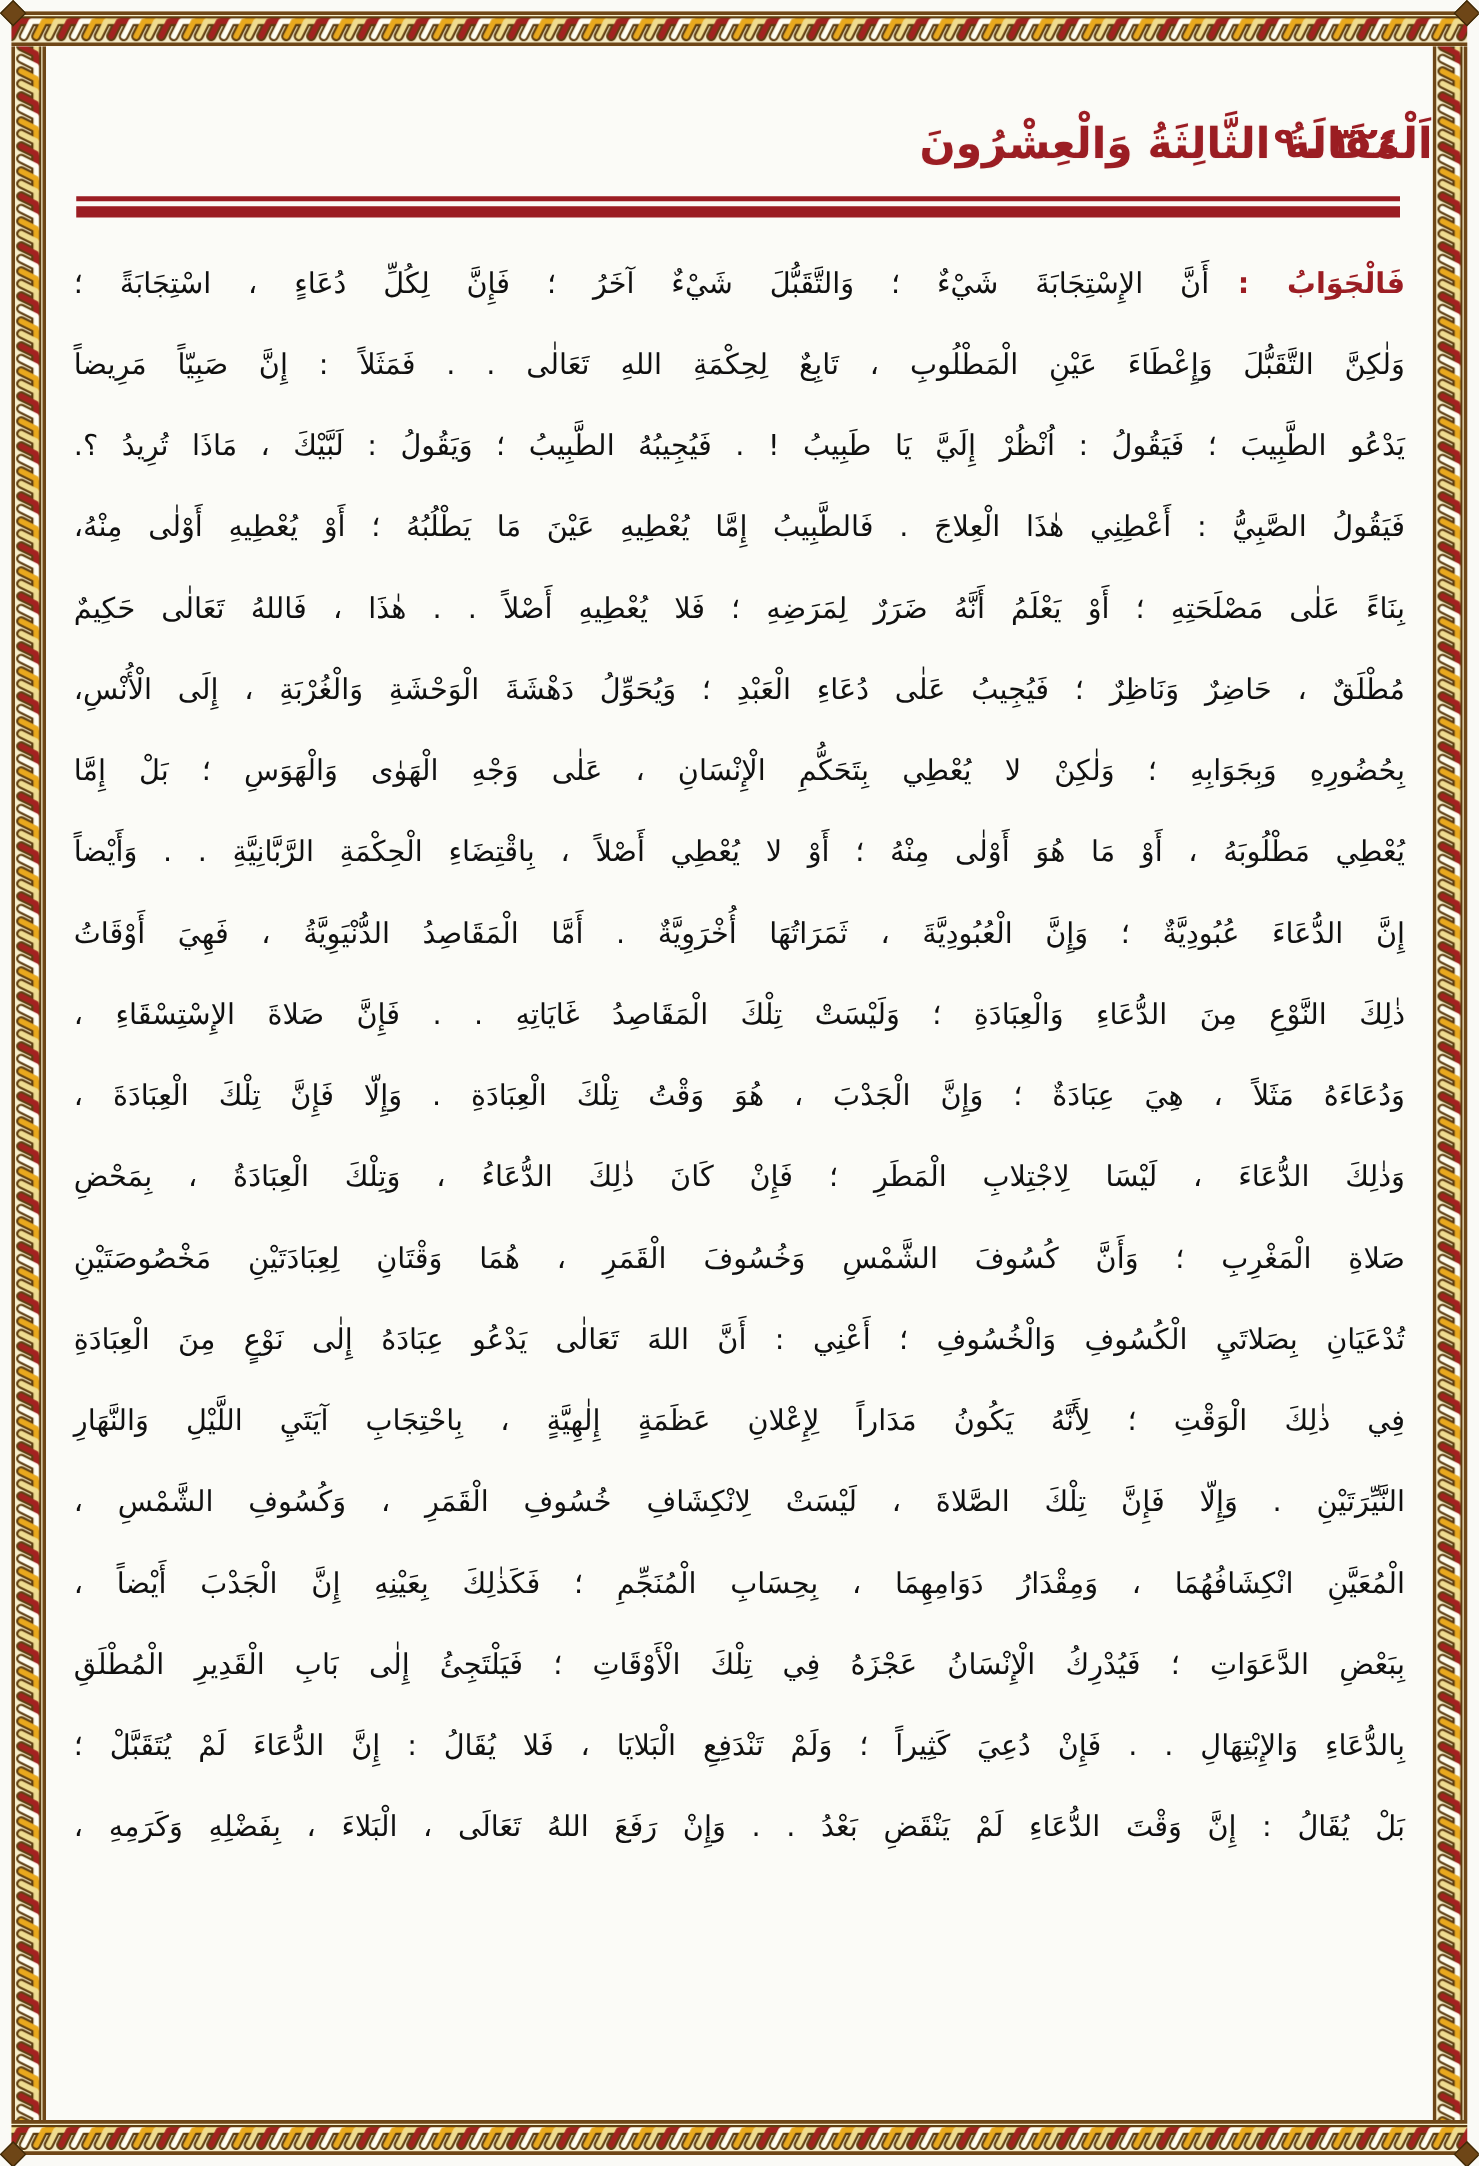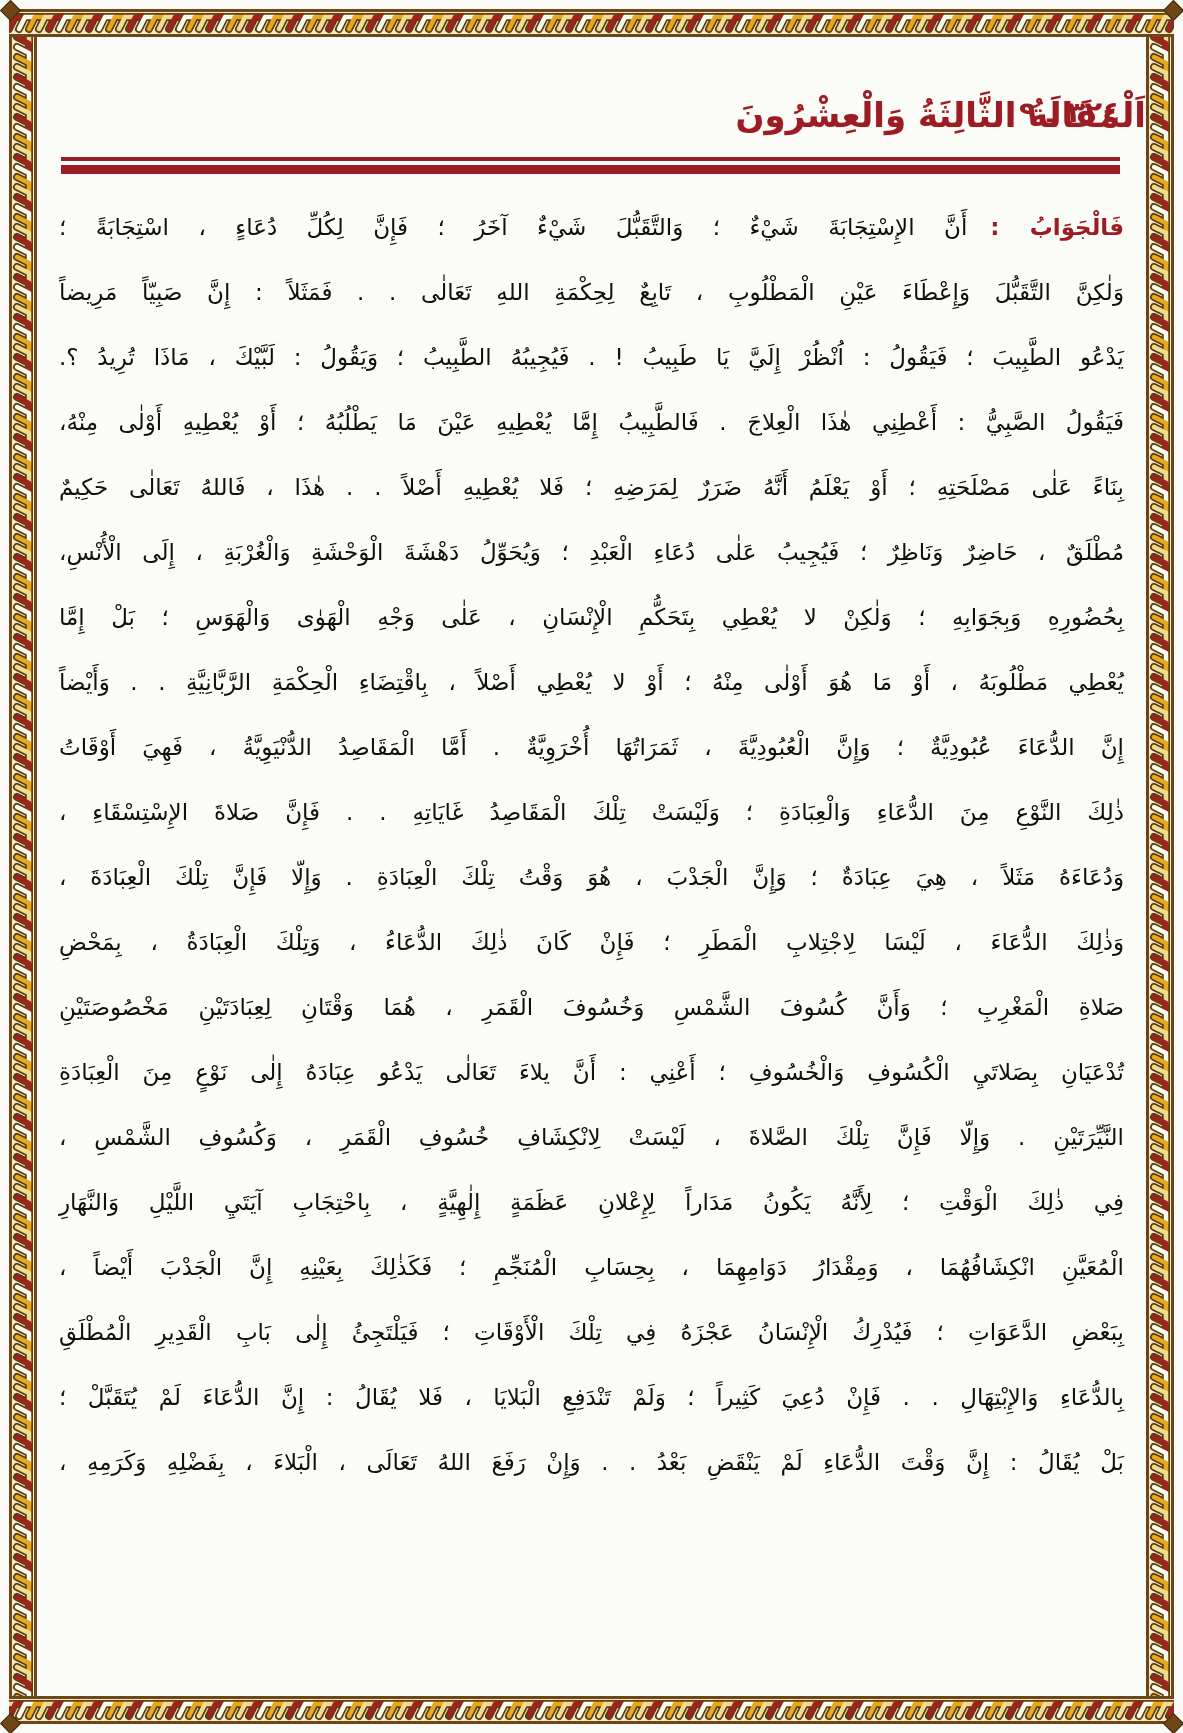--- a/index.html
+++ b/index.html
@@ -126,21 +126,21 @@
       <div class="line">فَيَقُولُ الصَّبِيُّ : أَعْطِنِي هٰذَا الْعِلاجَ . فَالطَّبِيبُ إِمَّا يُعْطِيهِ عَيْنَ مَا يَطْلُبُهُ ؛ أَوْ يُعْطِيهِ أَوْلٰى مِنْهُ،</div>
       <div class="line">بِنَاءً عَلٰى مَصْلَحَتِهِ ؛ أَوْ يَعْلَمُ أَنَّهُ ضَرَرٌ لِمَرَضِهِ ؛ فَلا يُعْطِيهِ أَصْلاً . . هٰذَا ، فَاللهُ تَعَالٰى حَكِيمٌ</div>
       <div class="line">مُطْلَقٌ ، حَاضِرٌ وَنَاظِرٌ ؛ فَيُجِيبُ عَلٰى دُعَاءِ الْعَبْدِ ؛ وَيُحَوِّلُ دَهْشَةَ الْوَحْشَةِ وَالْغُرْبَةِ ، إِلَى الْأُنْسِ،</div>
       <div class="line">بِحُضُورِهِ وَبِجَوَابِهِ ؛ وَلٰكِنْ لا يُعْطِي بِتَحَكُّمِ الْإِنْسَانِ ، عَلٰى وَجْهِ الْهَوٰى وَالْهَوَسِ ؛ بَلْ إِمَّا</div>
       <div class="line">يُعْطِي مَطْلُوبَهُ ، أَوْ مَا هُوَ أَوْلٰى مِنْهُ ؛ أَوْ لا يُعْطِي أَصْلاً ، بِاقْتِضَاءِ الْحِكْمَةِ الرَّبَّانِيَّةِ . . وَأَيْضاً</div>
       <div class="line">إِنَّ الدُّعَاءَ عُبُودِيَّةٌ ؛ وَإِنَّ الْعُبُودِيَّةَ ، ثَمَرَاتُهَا أُخْرَوِيَّةٌ . أَمَّا الْمَقَاصِدُ الدُّنْيَوِيَّةُ ، فَهِيَ أَوْقَاتُ</div>
       <div class="line">ذٰلِكَ النَّوْعِ مِنَ الدُّعَاءِ وَالْعِبَادَةِ ؛ وَلَيْسَتْ تِلْكَ الْمَقَاصِدُ غَايَاتِهِ . . فَإِنَّ صَلاةَ الإِسْتِسْقَاءِ ،</div>
       <div class="line">وَدُعَاءَهُ مَثَلاً ، هِيَ عِبَادَةٌ ؛ وَإِنَّ الْجَدْبَ ، هُوَ وَقْتُ تِلْكَ الْعِبَادَةِ . وَإِلّا فَإِنَّ تِلْكَ الْعِبَادَةَ ،</div>
       <div class="line">وَذٰلِكَ الدُّعَاءَ ، لَيْسَا لِاجْتِلابِ الْمَطَرِ ؛ فَإِنْ كَانَ ذٰلِكَ الدُّعَاءُ ، وَتِلْكَ الْعِبَادَةُ ، بِمَحْضِ</div>
       <div class="line">صَلاةِ الْمَغْرِبِ ؛ وَأَنَّ كُسُوفَ الشَّمْسِ وَخُسُوفَ الْقَمَرِ ، هُمَا وَقْتَانِ لِعِبَادَتَيْنِ مَخْصُوصَتَيْنِ</div>
-      <div class="line">تُدْعَيَانِ بِصَلاتَيِ الْكُسُوفِ وَالْخُسُوفِ ؛ أَعْنِي : أَنَّ يلاءَ تَعَالٰى يَدْعُو عِبَادَهُ إِلٰى نَوْعٍ مِنَ الْعِبَادَةِ</div>
+      <div class="line">تُدْعَيَانِ بِصَلاتَيِ الْكُسُوفِ وَالْخُسُوفِ ؛ أَعْنِي : أَنَّ اللهَ تَعَالٰى يَدْعُو عِبَادَهُ إِلٰى نَوْعٍ مِنَ الْعِبَادَةِ</div>
+      <div class="line">فِي ذٰلِكَ الْوَقْتِ ؛ لِأَنَّهُ يَكُونُ مَدَاراً لِإِعْلانِ عَظَمَةٍ إِلٰهِيَّةٍ ، بِاحْتِجَابِ آيَتَيِ اللَّيْلِ وَالنَّهَارِ</div>
       <div class="line">النَّيِّرَتَيْنِ . وَإِلّا فَإِنَّ تِلْكَ الصَّلاةَ ، لَيْسَتْ لِانْكِشَافِ خُسُوفِ الْقَمَرِ ، وَكُسُوفِ الشَّمْسِ ،</div>
-      <div class="line">فِي ذٰلِكَ الْوَقْتِ ؛ لِأَنَّهُ يَكُونُ مَدَاراً لِإِعْلانِ عَظَمَةٍ إِلٰهِيَّةٍ ، بِاحْتِجَابِ آيَتَيِ اللَّيْلِ وَالنَّهَارِ</div>
       <div class="line">الْمُعَيَّنِ انْكِشَافُهُمَا ، وَمِقْدَارُ دَوَامِهِمَا ، بِحِسَابِ الْمُنَجِّمِ ؛ فَكَذٰلِكَ بِعَيْنِهِ إِنَّ الْجَدْبَ أَيْضاً ،</div>
       <div class="line">بِبَعْضِ الدَّعَوَاتِ ؛ فَيُدْرِكُ الْإِنْسَانُ عَجْزَهُ فِي تِلْكَ الْأَوْقَاتِ ؛ فَيَلْتَجِئُ إِلٰى بَابِ الْقَدِيرِ الْمُطْلَقِ</div>
       <div class="line">بِالدُّعَاءِ وَالإِبْتِهَالِ . . فَإِنْ دُعِيَ كَثِيراً ؛ وَلَمْ تَنْدَفِعِ الْبَلايَا ، فَلا يُقَالُ : إِنَّ الدُّعَاءَ لَمْ يُتَقَبَّلْ ؛</div>
       <div class="line">بَلْ يُقَالُ : إِنَّ وَقْتَ الدُّعَاءِ لَمْ يَنْقَضِ بَعْدُ . . وَإِنْ رَفَعَ اللهُ تَعَالَى ، الْبَلاءَ ، بِفَضْلِهِ وَكَرَمِهِ ،</div>
     </div>
 </div>
 
 </body></html>

